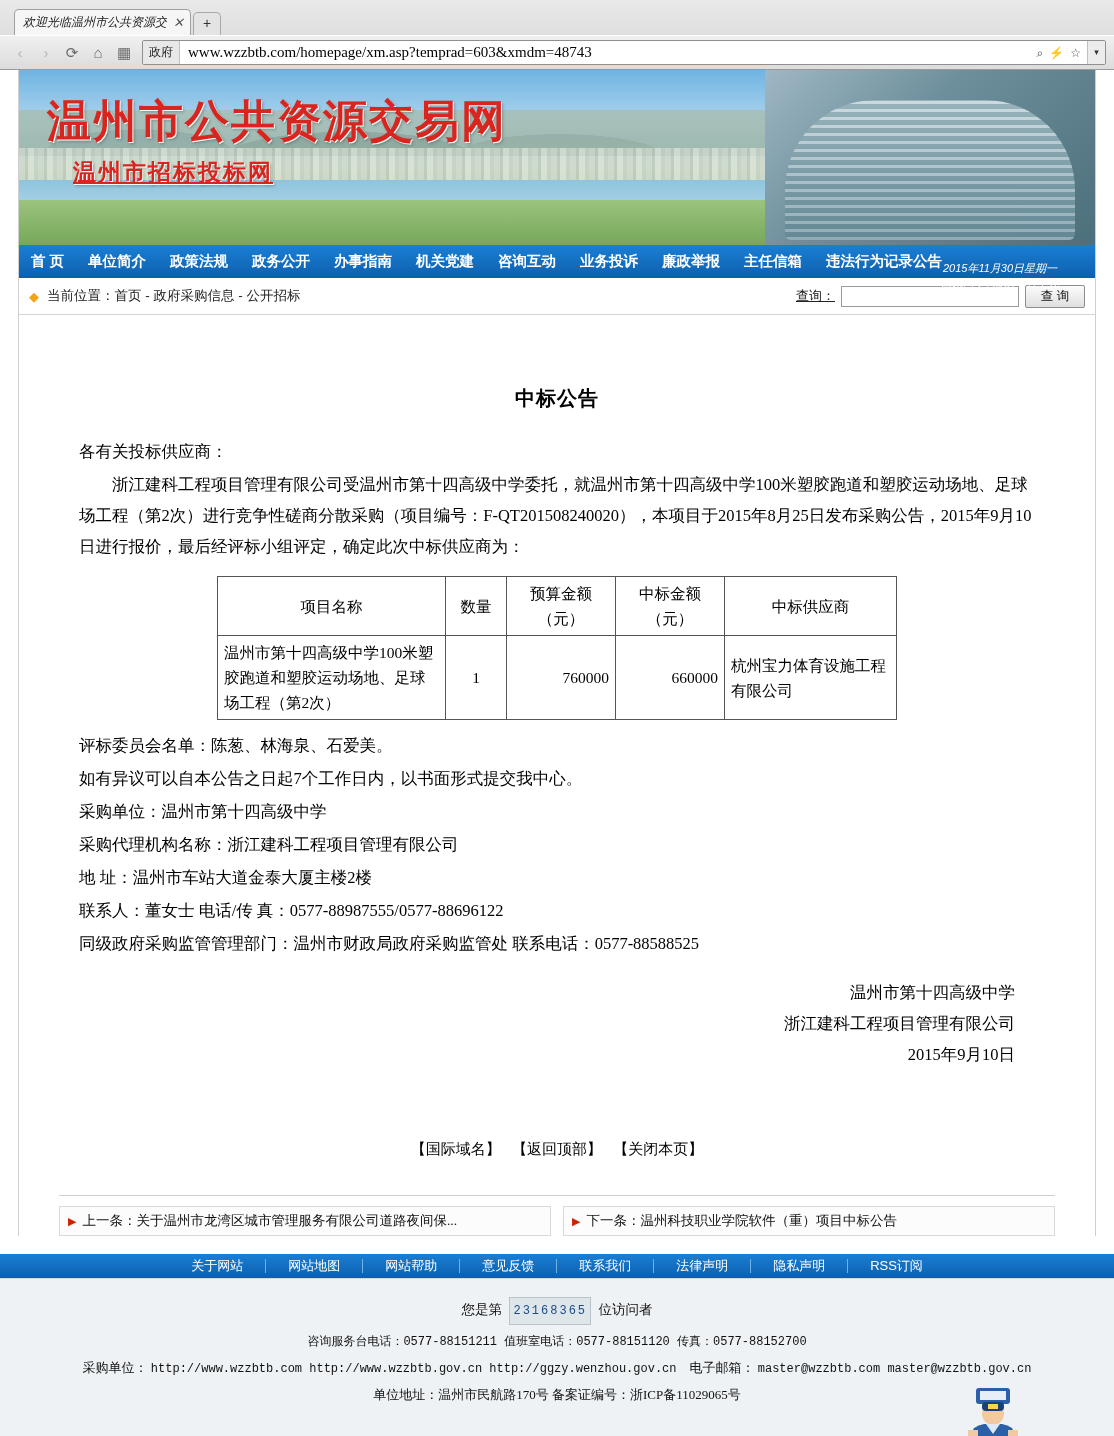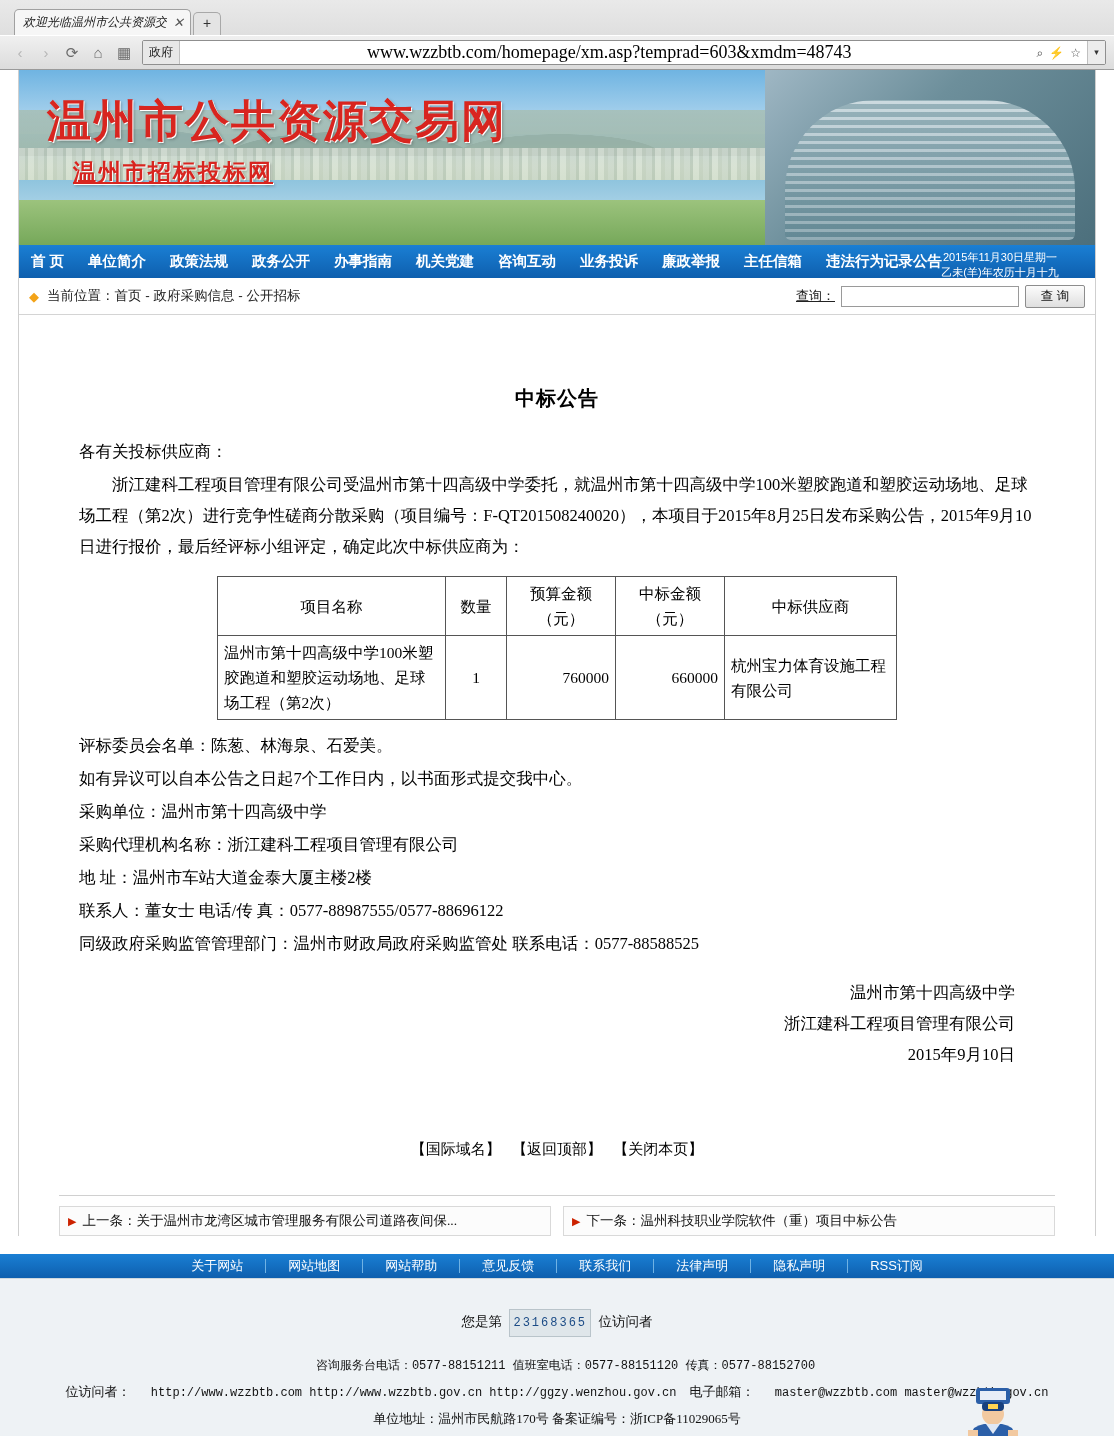--- a/index.html
+++ b/index.html
@@ -106,26 +106,25 @@
     height: 100%;
     display: flex;
     align-items: center;
     padding: 0 6px;
     font-size: 12px;
     color: #222;
   }
   .url-text {
     flex: 1;
     font-family: "Liberation Serif", serif;
-    font-size: 18px;
+    font-size: 15px;
     color: #000;
     padding-left: 8px;
     white-space: nowrap;
     overflow: hidden;
-    text-align: center;
   }
   .url-icons {
     display: flex;
     align-items: center;
     gap: 6px;
     padding: 0 6px;
     color: #555;
     font-size: 12px;
   }
   .url-drop {
@@ -248,22 +247,23 @@
   .nav-date {
     position: absolute;
     right: 4px;
     top: 0;
     width: 182px;
     height: 17px;
     color: #ffffff;
     font-size: 11px;
     text-align: center;
     line-height: 15px;
-    padding-top: 5px;
+    padding-top: 16px;
     box-sizing: border-box;
+    font-style: italic;
   }
 
   
   .crumbrow {
     height: 36px;
     border-bottom: 1px solid #d4d4d4;
     display: flex;
     align-items: center;
     padding: 0 10px;
     background: #fff;
@@ -418,23 +418,23 @@
   .visitors { font-size: 13.5px; }
   .counter {
     display: inline-block;
     background: #dfe6ea;
     border: 1px solid #b9c4ca;
     color: #1b4b86;
     font-family: "Liberation Mono", monospace;
     font-size: 12px;
     letter-spacing: 2px;
     padding: 0 3px;
-    margin: 16px 4px;
-  }
-  .footer-mono { font-family: "Liberation Mono", monospace; font-size: 12px; margin-left: 17px; }
+    margin: 4px 4px;
+  }
+  .footer-mono { font-family: "Liberation Mono", monospace; font-size: 12px; }
   .police {
     position: absolute;
     right: 90px;
     bottom: 8px;
     width: 62px;
     height: 76px;
   }
 </style>
 </head>
 <body>
@@ -583,21 +583,21 @@
   </div>
 
   <div class="footer">
     <div class="visitors">
       <span>您是第</span>
       <span class="counter">23168365</span>
       <span>位访问者</span>
     </div>
     <div class="footer-mono">咨询服务台电话：0577-88151211   值班室电话：0577-88151120   传真：0577-88152700</div>
     <div>
-      <span>位访问者：</span>
+      <span>采购单位：</span>
       <span class="footer-mono">http://www.wzzbtb.com   http://www.wzzbtb.gov.cn   http://ggzy.wenzhou.gov.cn</span>
       &nbsp;&nbsp;
       <span>电子邮箱：</span>
       <span class="footer-mono">master@wzzbtb.com master@wzzbtb.gov.cn</span>
     </div>
     <div>单位地址：温州市民航路170号  备案证编号：浙ICP备11029065号</div>
 
     <svg class="police" viewBox="0 0 62 76">
       <rect x="14" y="4" width="34" height="16" rx="3" fill="#2b5fa8"></rect>
       <rect x="18" y="7" width="26" height="9" fill="#e8eef7"></rect>

